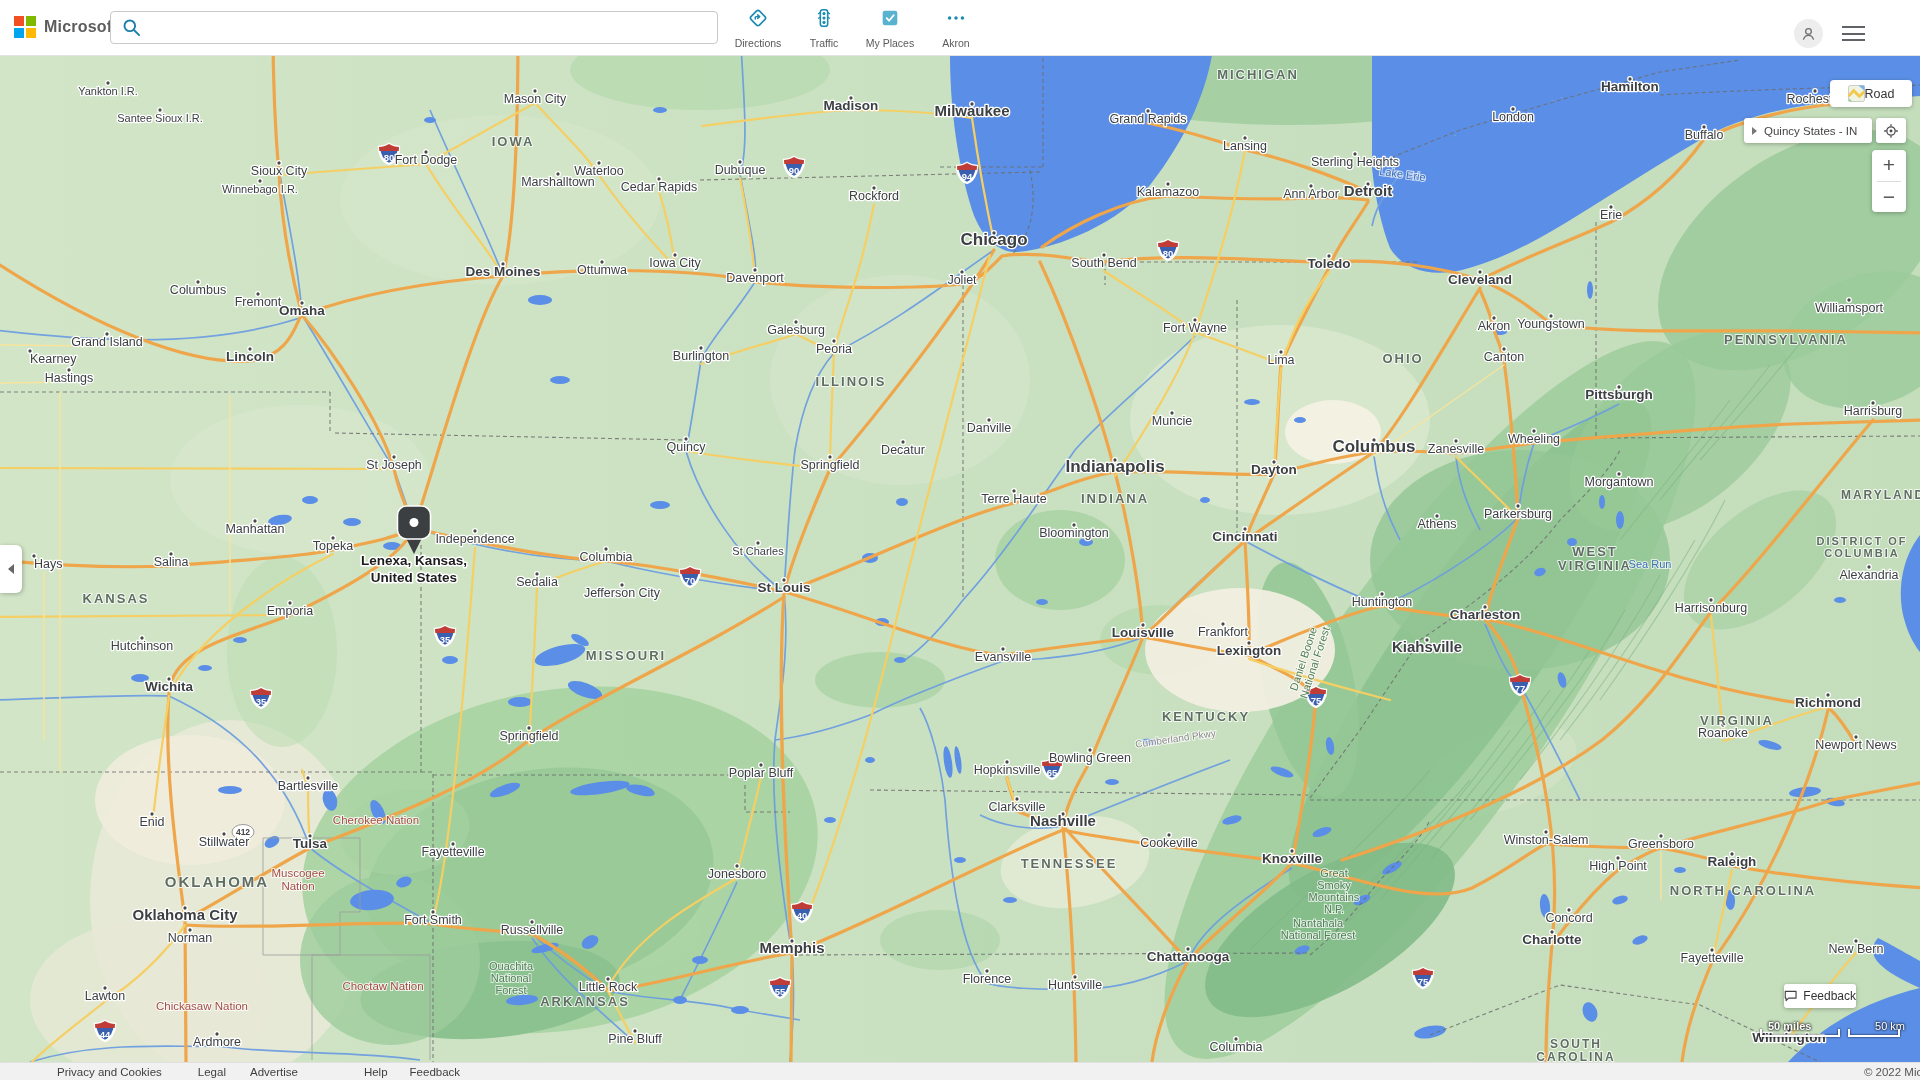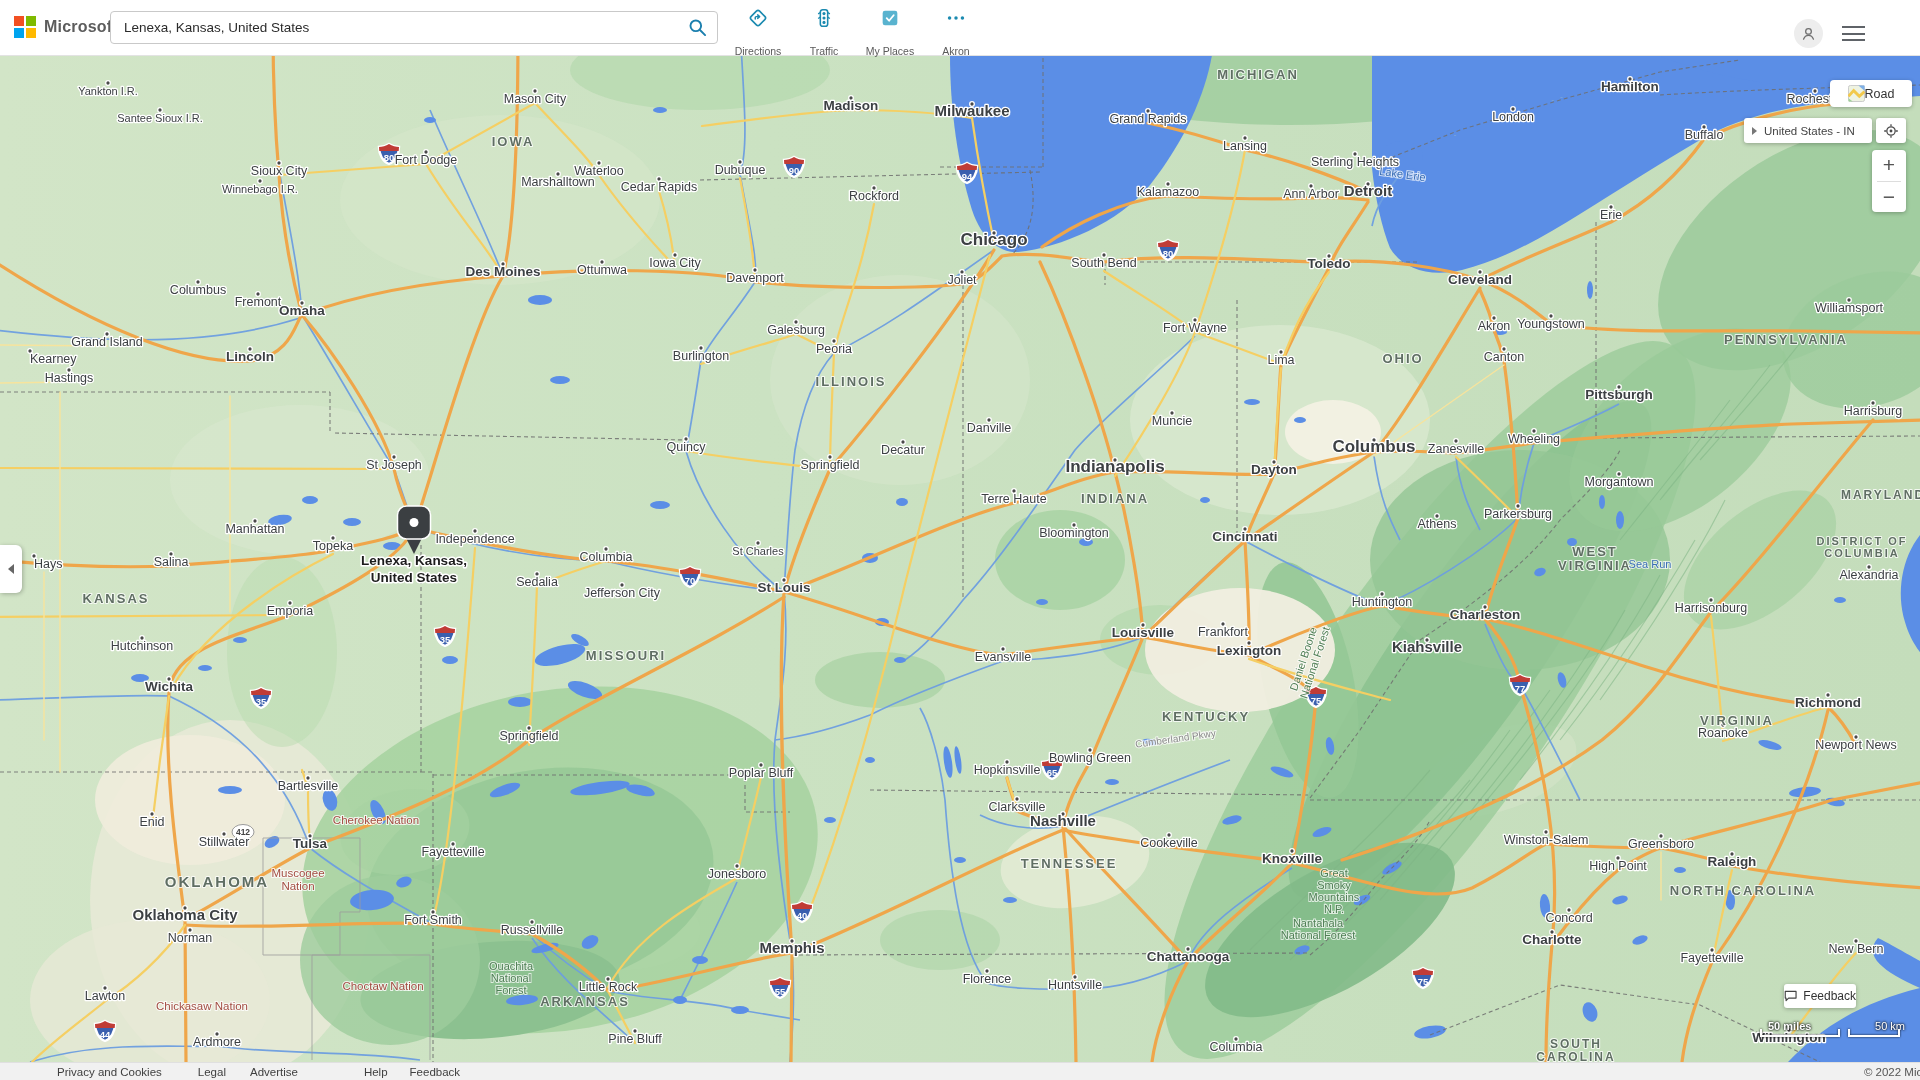--- a/index.html
+++ b/index.html
@@ -12,21 +12,21 @@
   #logo{position:absolute;left:14px;top:16px;display:flex;align-items:center;gap:8px;}
   #logo .sq{display:grid;grid-template-columns:10px 10px;grid-template-rows:10px 10px;gap:2px;}
   #logo .sq i{display:block;width:10px;height:10px;}
   #logo-text{font-size:16px;color:#5c5c5c;font-weight:700;letter-spacing:.2px;}
   #searchbox{position:absolute;left:110px;top:11px;width:606px;height:31px;background:#fff;
     border:1px solid #c9c9c9;border-radius:4px;display:flex;align-items:center;}
   #searchbox input{flex:1;border:none;outline:none;font-family:"Liberation Sans",sans-serif;
     font-size:13.5px;color:#2b2b2b;padding:0 0 0 13px;background:transparent;}
   #search-btn{width:40px;height:29px;display:flex;align-items:center;justify-content:center;cursor:pointer;}
   #topnav{position:absolute;left:730px;top:7px;display:flex;gap:10px;}
-  .navitem{width:56px;display:flex;flex-direction:column;align-items:center;gap:16px;cursor:pointer;}
+  .navitem{width:56px;display:flex;flex-direction:column;align-items:center;gap:8px;cursor:pointer;}
   .navitem .nlab{font-size:10.5px;color:#5a5a5a;}
   #avatar{position:absolute;left:1794px;top:19px;width:29px;height:29px;border-radius:50%;
     background:#ededed;display:flex;align-items:center;justify-content:center;cursor:pointer;}
   #hamburger{position:absolute;left:1842px;top:26px;width:23px;height:15px;cursor:pointer;
     display:flex;flex-direction:column;justify-content:space-between;}
   #hamburger i{display:block;height:2px;background:#5f6368;}
 
   
   #map-wrap{position:absolute;left:0;top:0;width:1920px;height:1062px;z-index:1;}
   svg text{font-family:"Liberation Sans",sans-serif;}
@@ -747,21 +747,20 @@
     <div id="logo">
       <span class="sq">
         <i style="background:#f25022"></i>
           <i style="background:#7fba00"></i>
         <i style="background:#00a4ef"></i>
           <i style="background:#ffb900"></i>
       </span>
       <span id="logo-text">Microsoft Bing</span>
     </div>
     <div id="searchbox">
-      <input id="search-input" value="Lenexa, Kansas, United States" style="">
       <div id="search-btn">
         <svg width="19" height="19" viewBox="0 0 20 20">
           <circle cx="8.2" cy="8.2" r="5.6" fill="none" stroke="#1b7fae" stroke-width="2"></circle>
           <line x1="12.6" y1="12.6" x2="18" y2="18" stroke="#1b7fae" stroke-width="2" stroke-linecap="round"></line>
         </svg>
       </div>
     </div>
     <div id="topnav">
       <div class="navitem">
         <svg width="22" height="22" viewBox="0 0 24 24">
@@ -814,21 +813,21 @@
       <rect x="0.5" y="0.5" width="17" height="17" rx="2" fill="#eef3e2" stroke="#c9c9c9"></rect>
       <path d="M0.5,12 L6,6 L12,12 L17.5,7" fill="none" stroke="#f2c94c" stroke-width="3"></path>
       <path d="M11,0.5 L17.5,0.5 L17.5,6 Z" fill="#7fb0e8"></path>
       <path d="M0.5,14 L5,17.5 L0.5,17.5 Z" fill="#9fd09a"></path>
     </svg>
     <span>Road</span>
   </div>
 
   <div class="ctl" id="locale-bar">
     <span style="width:0;height:0;border-top:4px solid transparent;border-bottom:4px solid transparent;border-left:5px solid #777;"></span>
-    <span>United States - IN</span>
+    <span>Quincy States - IN</span>
   </div>
   <div class="ctl" id="btn-locate">
     <svg width="16" height="16" viewBox="0 0 20 20">
       <circle cx="10" cy="10" r="5.2" fill="none" stroke="#4a4a4a" stroke-width="1.6"></circle>
       <circle cx="10" cy="10" r="1.8" fill="#4a4a4a"></circle>
       <path d="M10,1.5 L10,4.2 M10,15.8 L10,18.5 M1.5,10 L4.2,10 M15.8,10 L18.5,10" stroke="#4a4a4a" stroke-width="1.6"></path>
     </svg>
   </div>
 
   <div class="ctl" id="zoomctl">

